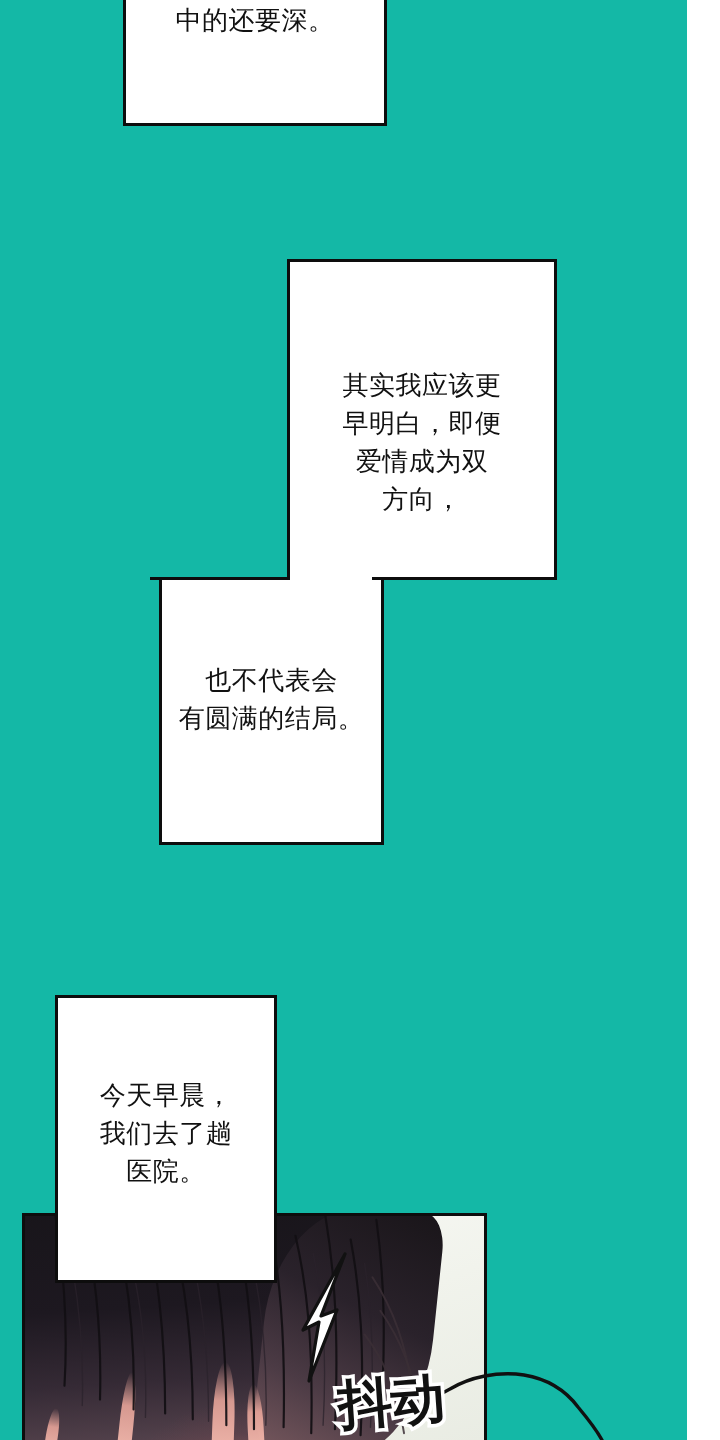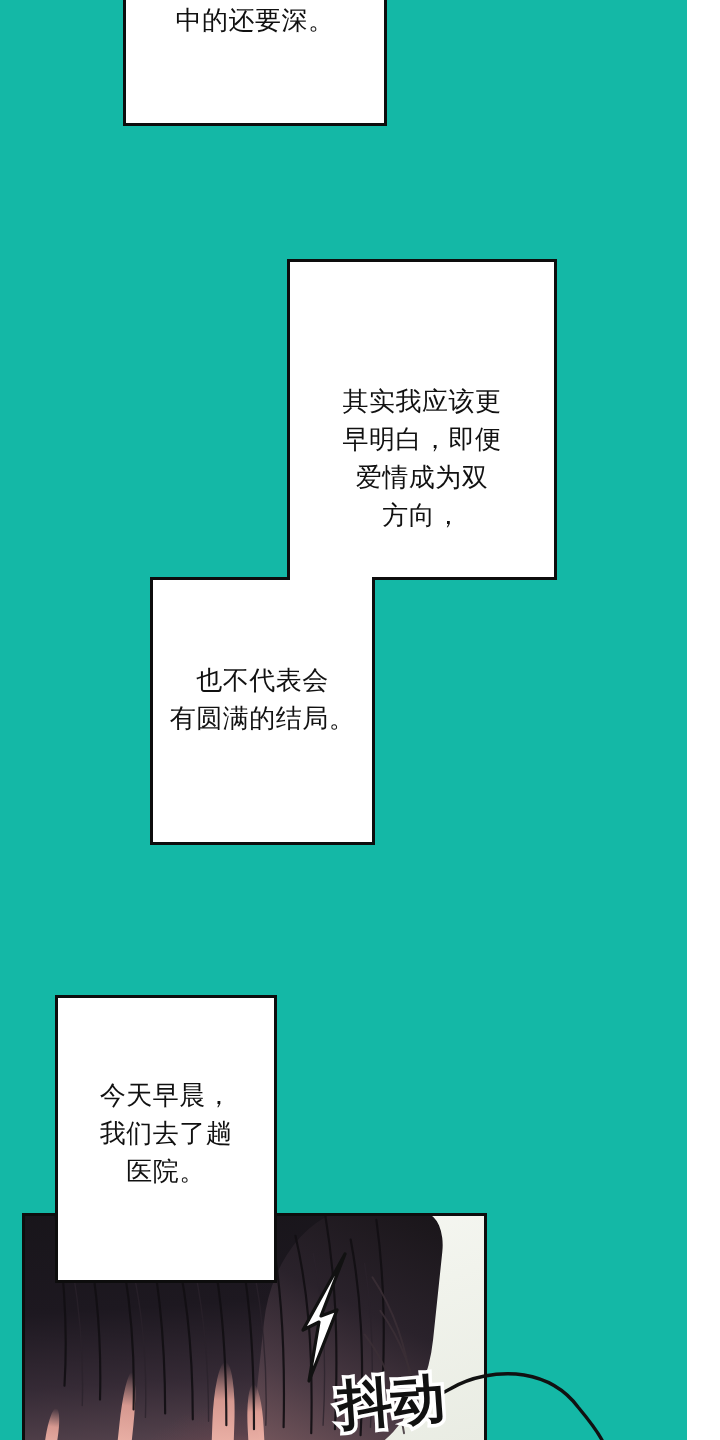--- a/index.html
+++ b/index.html
@@ -55,24 +55,24 @@
     left: 287px;
     top: 259px;
     width: 270px;
     height: 321px;
     border-bottom: none;
   }
   #panel2-upper .narr-text {
     position: absolute;
     left: 0;
     right: 0;
-    top: 120px;
+    top: 104px;
   }
   #panel2-lower {
-    left: 150px;
+    left: 159px;
     top: 577px;
     width: 225px;
     height: 268px;
     border-top: none;
     z-index: 29;
   }
   #panel2-lower .narr-text {
     position: absolute;
     left: 0;
     right: 0;

